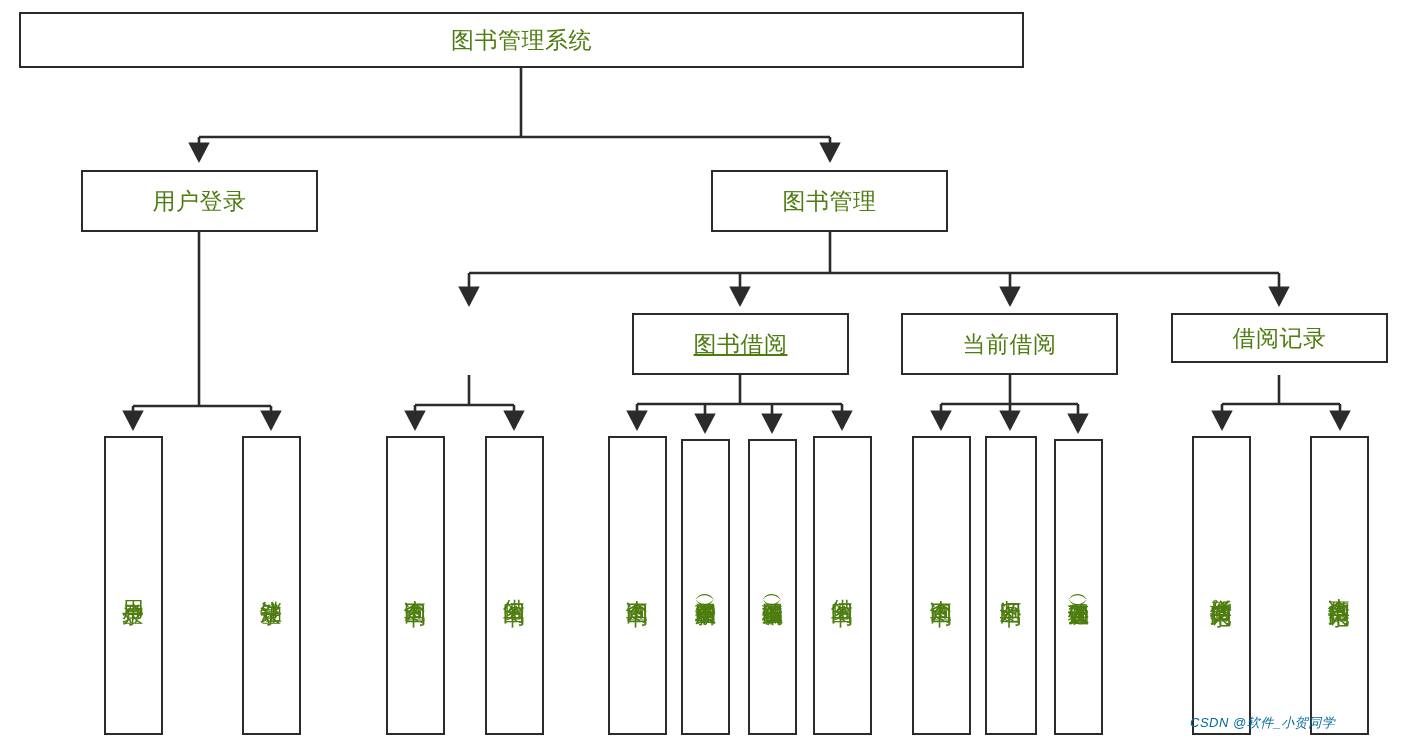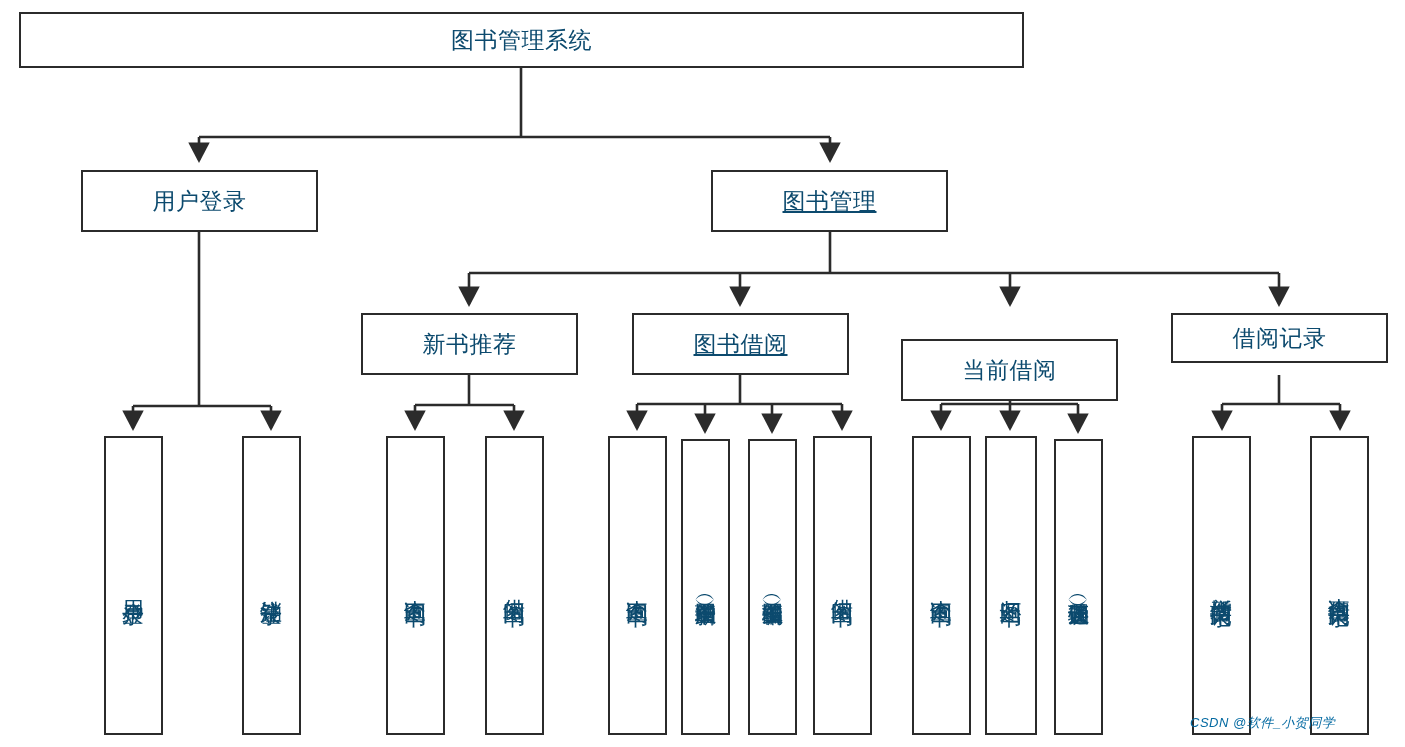--- a/index.html
+++ b/index.html
@@ -26,21 +26,21 @@
     pointer-events: none;
   }
   .node {
     position: absolute;
     box-sizing: border-box;
     background: #ffffff;
     border: 2px solid #2b2b2b;
     display: flex;
     align-items: center;
     justify-content: center;
-    color: #0c4a6e;
+    color: #4d7c0f;
   }
   .node.horiz {
     font-size: 23px;
     letter-spacing: 0.5px;
   }
   .node.vert {
     writing-mode: vertical-rl;
     text-orientation: upright;
     font-size: 22px;
     letter-spacing: 2px;
@@ -119,31 +119,28 @@
     </g>
   </svg>
 
   <div class="node horiz" style="left:19px; top:12px; width:1005px; height:56px;">
     <span>图书管理系统</span>
   </div>
 
   <div class="node horiz" style="left:81px; top:170px; width:237px; height:62px;">
     <span>用户登录</span>
   </div>
-  <div class="node horiz" style="left:711px; top:170px; width:237px; height:62px;text-decoration:underline;">
+  <div class="node horiz" style="left:711px; top:170px; width:237px; height:62px;">
     <span>图书管理</span>
   </div>
 
-  <div class="node horiz" style="left:361px; top:313px; width:217px; height:62px;">
-    <span>新书推荐</span>
-  </div>
   <div class="node horiz" style="left:632px; top:313px; width:217px; height:62px;text-decoration:underline;">
     <span>图书借阅</span>
   </div>
-  <div class="node horiz" style="left:901px; top:313px; width:217px; height:62px;margin-top:26px;">
+  <div class="node horiz" style="left:901px; top:313px; width:217px; height:62px;">
     <span>当前借阅</span>
   </div>
   <div class="node horiz" style="left:1171px; top:313px; width:217px; height:50px;">
     <span>借阅记录</span>
   </div>
 
   <div class="node vert" style="left:104px; top:436px; width:59px; height:299px;">
     <span class="vtxt">用户登录</span>
   </div>
   <div class="node vert" style="left:242px; top:436px; width:59px; height:299px;">

